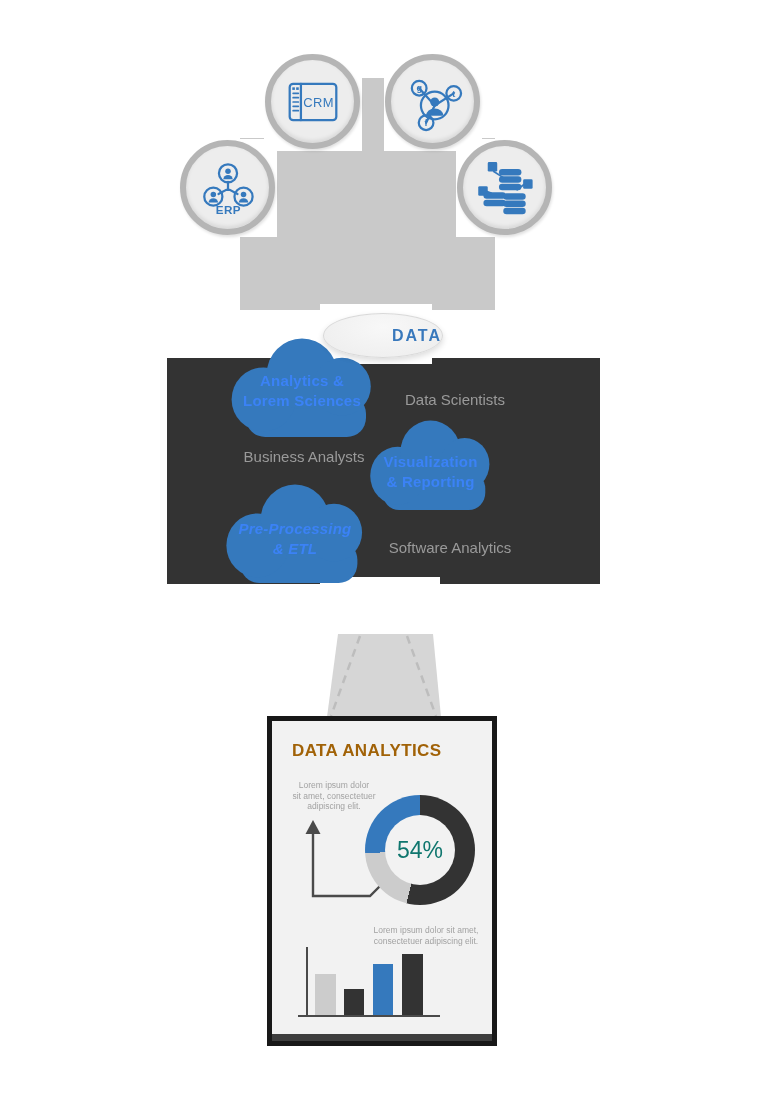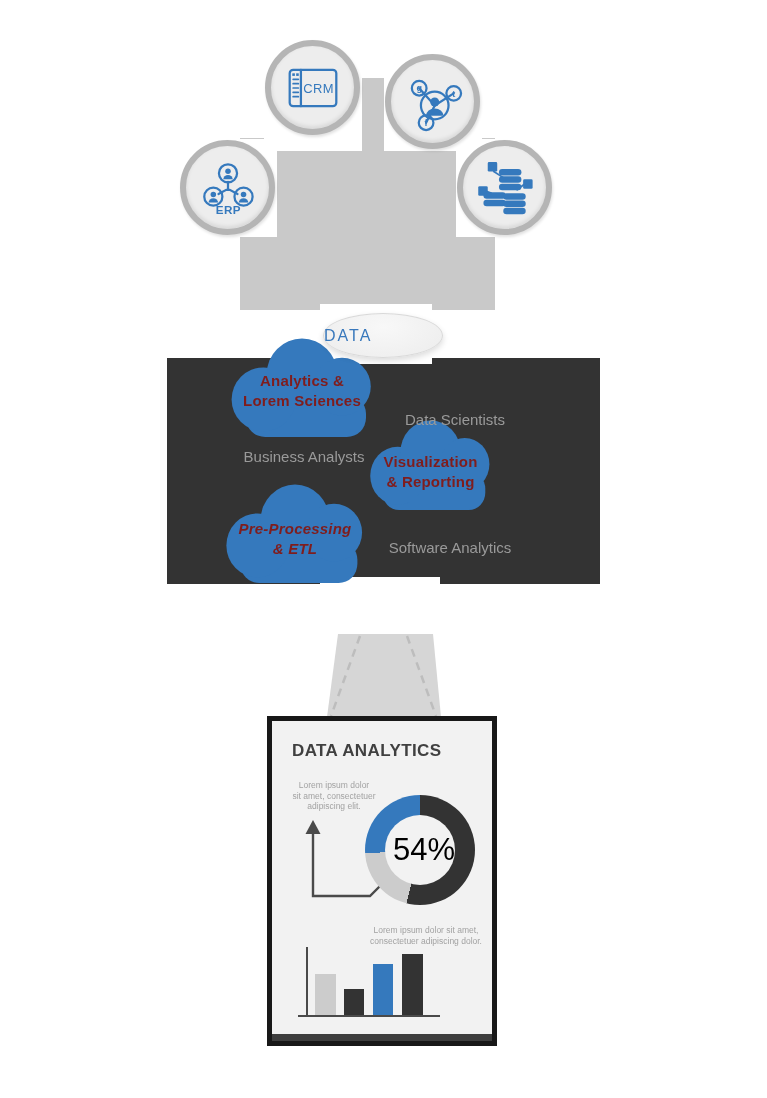--- a/index.html
+++ b/index.html
@@ -19,52 +19,52 @@
     box-shadow:inset 0 -2px 4px rgba(0,0,0,.10), 1px 2px 3px rgba(0,0,0,.12);
   }
   .src-circle svg{width:82px;height:82px;}
   
   .dark-panel{left:167px;top:358px;width:433px;height:226px;background:#333333;}
   
   .oval{
     border-radius:50%;
     background:radial-gradient(ellipse at 50% 30%, #f8f8f8 0%, #efefef 75%, #e9e9e9 100%);
     border:1px solid #d9d9d9;
-    display:flex;align-items:center;justify-content:flex-start;
-    color:#3878bc;font-weight:normal;letter-spacing:2px;
+    display:flex;align-items:center;justify-content:flex-end;
+    color:#3878bc;font-weight:bold;letter-spacing:2px;
     box-shadow:0 3px 6px rgba(0,0,0,.14);
     box-sizing:border-box;
   }
   
   .cloud{pointer-events:none;}
   .cloud svg{position:absolute;left:0;top:0;width:100%;height:100%;}
   .cloud-text{
-    position:absolute;width:100%;text-align:center;color:#7f1d1d;
+    position:absolute;width:100%;text-align:center;color:#3b82f6;
     font-size:15px;line-height:20px;font-weight:600;letter-spacing:.2px;
   }
   .role{color:#9a9a9a;font-size:15px;text-align:center;width:160px;}
   
   
   .poster{
     left:267px;top:716px;width:230px;height:330px;
     border:5px solid #181818;background:#f2f2f2;box-sizing:border-box;
   }
   .poster-title{
     position:absolute;left:20px;top:20px;font-size:17px;font-weight:bold;
-    color:#404040;letter-spacing:.4px;white-space:nowrap;
+    color:#a16207;letter-spacing:.4px;white-space:nowrap;
   }
   .para{position:absolute;color:#a2a2a2;font-size:8.5px;line-height:10.5px;text-align:center;}
   .p1{left:6px;top:59px;width:112px;}
   .p2{left:88px;top:204px;width:132px;}
   .donut{left:93px;top:74px;width:110px;height:110px;border-radius:50%;position:absolute;}
   .donut-hole{
     position:absolute;left:50%;top:50%;width:70px;height:70px;margin:-35px 0 0 -35px;
     background:#f2f2f2;border-radius:50%;
-    display:flex;align-items:center;justify-content:flex-end;
-    font-size:31px;color:#000000;
+    display:flex;align-items:center;justify-content:center;
+    font-size:23px;color:#0f766e;
   }
   .axis{background:#4a4a4a;position:absolute;}
   .bar{position:absolute;bottom:24px;}
   .poster-strip{position:absolute;left:0;bottom:0;width:100%;height:7px;background:#3e3e3e;}
   .icon-stroke{fill:none;stroke:#3579bd;stroke-width:2.6;stroke-linecap:round;stroke-linejoin:round;}
   .icon-fill{fill:#3579bd;}
   .icon-text{fill:#3579bd;font-family:"Liberation Sans",sans-serif;}
 </style>
 </head>
 <body>
@@ -72,21 +72,21 @@
 <div class="stage">
 
   <div class="abs funnel" style="left:352px;top:78px;width:38px;height:66px;"></div>
   <div class="abs funnel" style="left:240px;top:138px;width:255px;height:172px;"></div>
 
   <div class="abs ko" style="left:264px;top:53px;width:98px;height:98px;"></div>
   <div class="abs ko" style="left:384px;top:53px;width:98px;height:98px;"></div>
   <div class="abs ko" style="left:179px;top:139px;width:98px;height:98px;"></div>
   <div class="abs ko" style="left:456px;top:139px;width:98px;height:98px;"></div>
 
-  <div class="abs src-circle" style="left:265px;top:40px;">
+  <div class="abs src-circle" style="left:265px;top:54px;">
     <svg viewBox="-47.5 -47.5 95 95">
       <rect class="icon-stroke" x="-27" y="-21" width="54" height="42" rx="4"></rect>
       <line class="icon-stroke" x1="-14" y1="-21" x2="-14" y2="21"></line>
       <rect class="icon-fill" x="-24" y="-17" width="3" height="3"></rect>
       <rect class="icon-fill" x="-19.5" y="-17" width="3" height="3"></rect>
       <line class="icon-stroke" style="stroke-width:2" x1="-23" y1="-10" x2="-17" y2="-10"></line>
       <line class="icon-stroke" style="stroke-width:2" x1="-23" y1="-5" x2="-17" y2="-5"></line>
       <line class="icon-stroke" style="stroke-width:2" x1="-23" y1="0" x2="-17" y2="0"></line>
       <line class="icon-stroke" style="stroke-width:2" x1="-23" y1="5" x2="-17" y2="5"></line>
       <line class="icon-stroke" style="stroke-width:2" x1="-23" y1="10" x2="-17" y2="10"></line>
@@ -208,21 +208,21 @@
         <circle cx="100" cy="46" r="44"></circle>
         <circle cx="150" cy="62" r="36"></circle>
       </g>
     </svg>
     <div class="cloud-text" style="top:36px;">
       <div>Pre-Processing</div>
       <div>&amp; ETL</div>
     </div>
   </div>
 
-  <div class="abs role" style="left:375px;top:391px;margin-top:20px;">Data Scientists</div>
+  <div class="abs role" style="left:375px;top:391px;">Data Scientists</div>
   <div class="abs role" style="left:224px;top:448px;">Business Analysts</div>
   <div class="abs role" style="left:370px;top:539px;">Software Analytics</div>
 
   <div class="abs oval" style="left:323px;top:313px;width:120px;height:45px;font-size:16px;">
     <span>DATA</span>
   </div>
 
 
   <svg class="abs" style="left:300px;top:632px;width:170px;height:85px;" viewBox="0 0 170 85">
     <polygon points="38,2 133,2 141,85 27,85" fill="#d6d6d6"></polygon>
@@ -245,21 +245,21 @@
     </svg>
 
     <div class="donut" style="background: conic-gradient(rgb(51, 51, 51) 0%, rgb(51, 51, 51) 54%, rgb(204, 204, 204) 54%, rgb(204, 204, 204) 74%, rgb(53, 121, 189) 74%, rgb(53, 121, 189) 100%);">
       <div class="donut-hole">
         <span>54%</span>
       </div>
     </div>
 
     <div class="para p2">
       <div>Lorem ipsum dolor sit amet,</div>
-      <div>consectetuer adipiscing dolor.</div>
+      <div>consectetuer adipiscing elit.</div>
     </div>
 
     <div class="bar" style="left: 43px; width: 21px; height: 43px; background: rgb(204, 204, 204);"></div>
     <div class="bar" style="left: 72px; width: 20px; height: 28px; background: rgb(51, 51, 51);"></div>
     <div class="bar" style="left: 101px; width: 20px; height: 53px; background: rgb(53, 121, 189);"></div>
     <div class="bar" style="left: 130px; width: 21px; height: 63px; background: rgb(51, 51, 51);"></div>
     <div class="axis" style="left:34px;top:226px;width:2px;height:70px;"></div>
     <div class="axis" style="left:26px;top:294px;width:142px;height:2px;"></div>
 
     <div class="poster-strip"></div>

